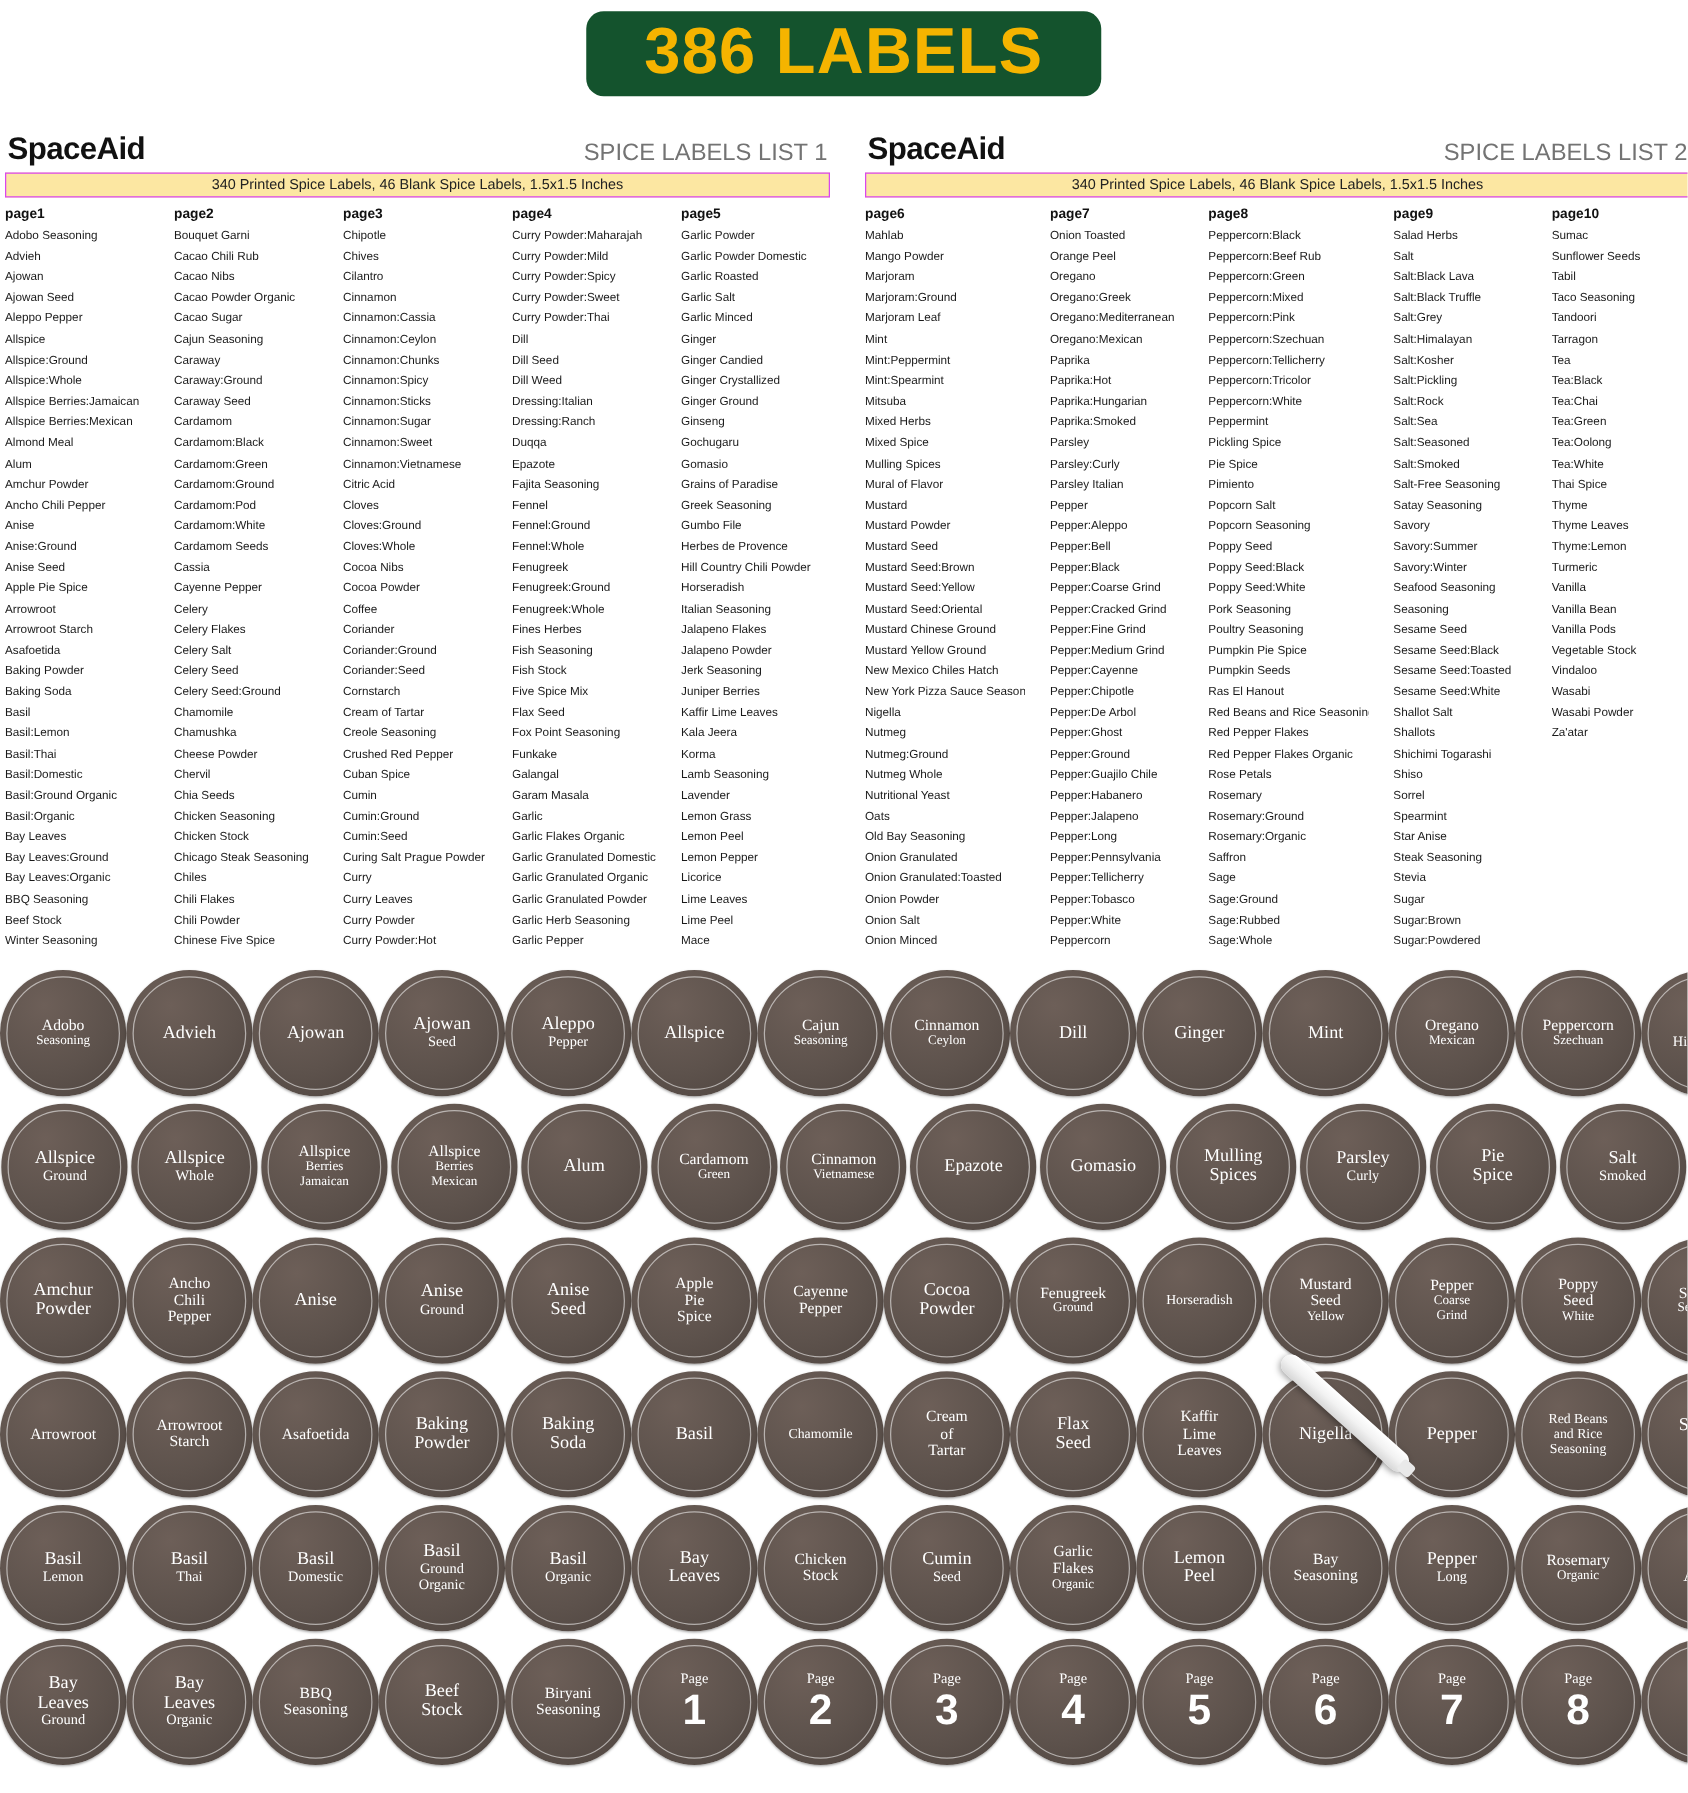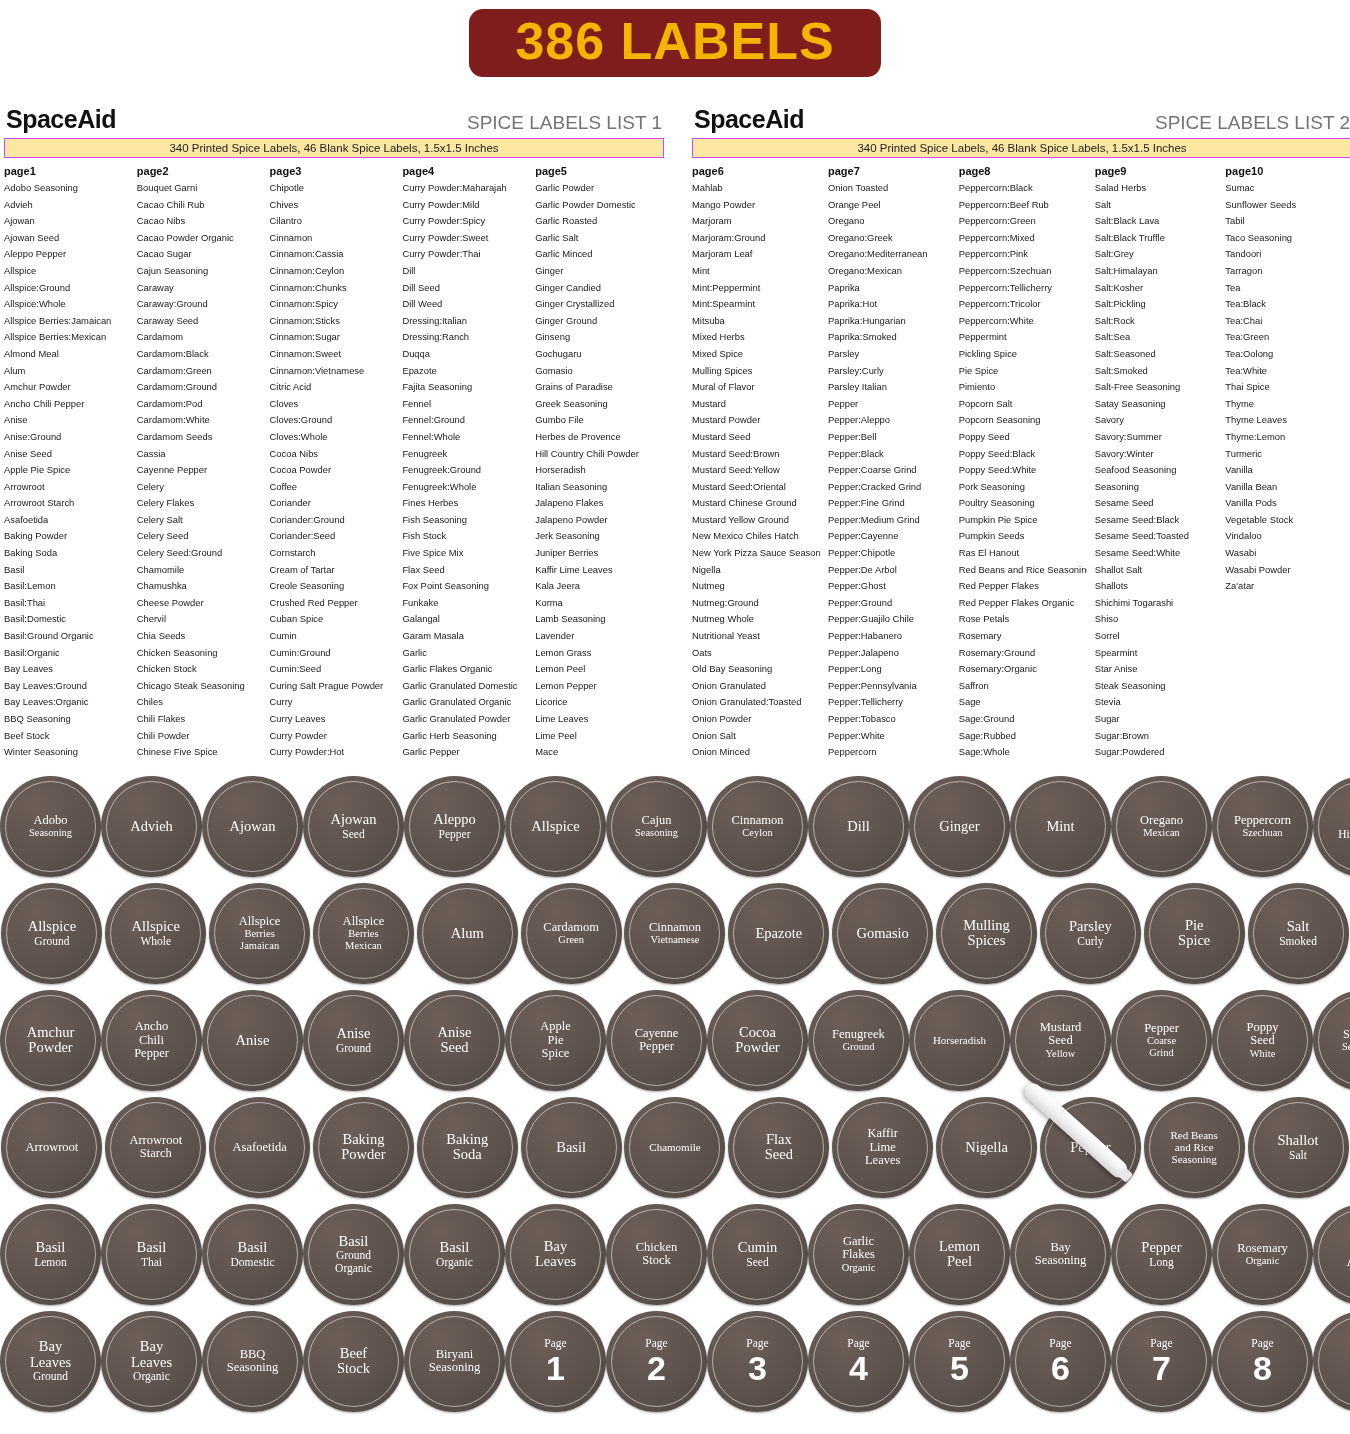--- a/index.html
+++ b/index.html
@@ -15,21 +15,21 @@
 
   
   .banner-wrap {
     width: 100%;
     height: 86px;
     display: flex;
     align-items: center;
     justify-content: center;
   }
   .banner {
-    background: #7f1d1d;
+    background: #14532d;
     border-radius: 14px;
     padding: 6px 46px 10px 46px;
     display: flex;
     align-items: center;
     justify-content: flex-end;
   }
   .banner-text {
     color: #F5B400;
     font-size: 52px;
     font-weight: bold;
@@ -68,21 +68,21 @@
     background: #FCE7A2;
     text-align: center;
     font-size: 11.5px;
     color: #222222;
     padding: 3px 0;
     border: 1px solid #d946ef;
   }
 
   .columns {
     display: flex;
-    gap: 4px;
+    gap: 16px;
     padding-top: 7px;
   }
   .col { width: 132px; padding-right: 4px; }
   .col-head {
     font-size: 11px;
     font-weight: bold;
     color: #111111;
     margin-bottom: 3px;
   }
   .col-item {
@@ -890,20 +890,27 @@
           <span class="l2"></span>
         </div>
       </div>
     <div class="cell">
         <div class="disc tiny">
           <span class="l1">Chamomile</span>
           <span class="l2"></span>
         </div>
       </div>
     <div class="cell">
+        <div class="disc small">
+          <span class="l1">Cream</span>
+          <span class="l1">of</span>
+          <span class="l1">Tartar</span>
+        </div>
+      </div>
+    <div class="cell">
         <div class="disc">
           <span class="l1">Flax</span>
           <span class="l1">Seed</span>
         </div>
       </div>
     <div class="cell">
         <div class="disc small">
           <span class="l1">Kaffir</span>
           <span class="l1">Lime</span>
           <span class="l1">Leaves</span>

